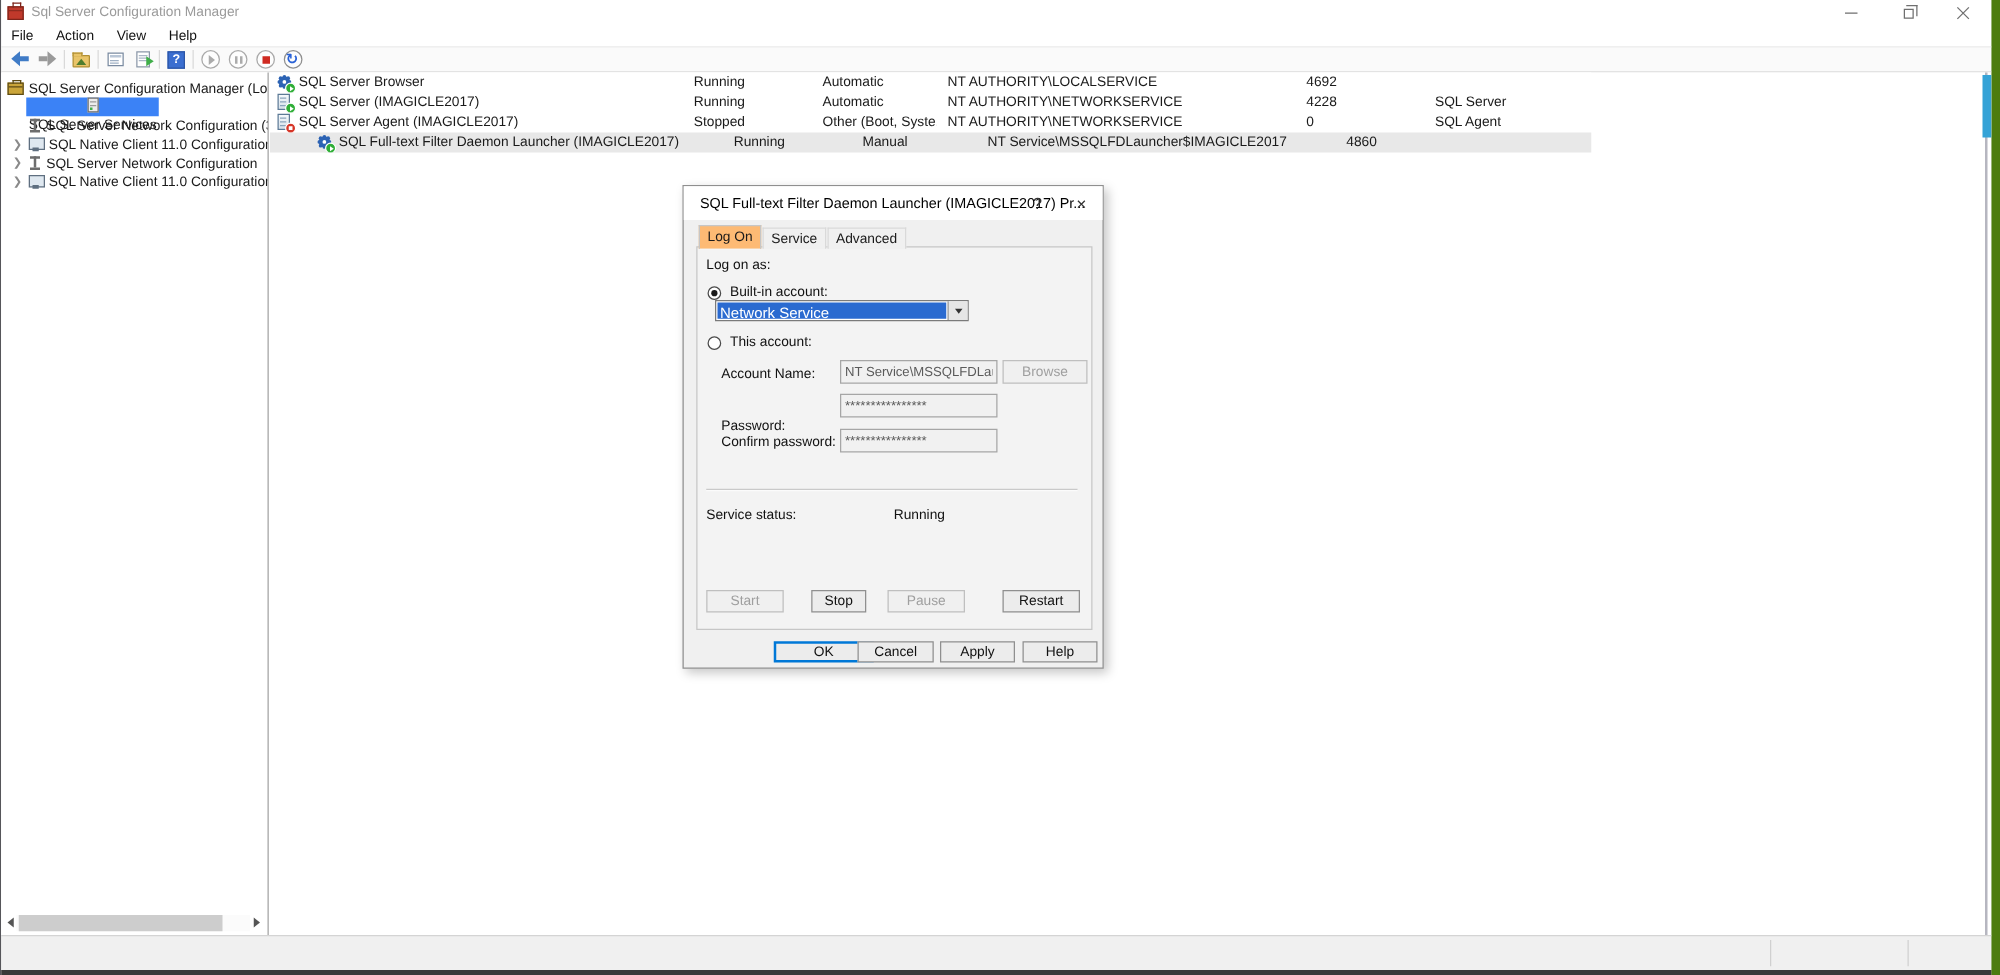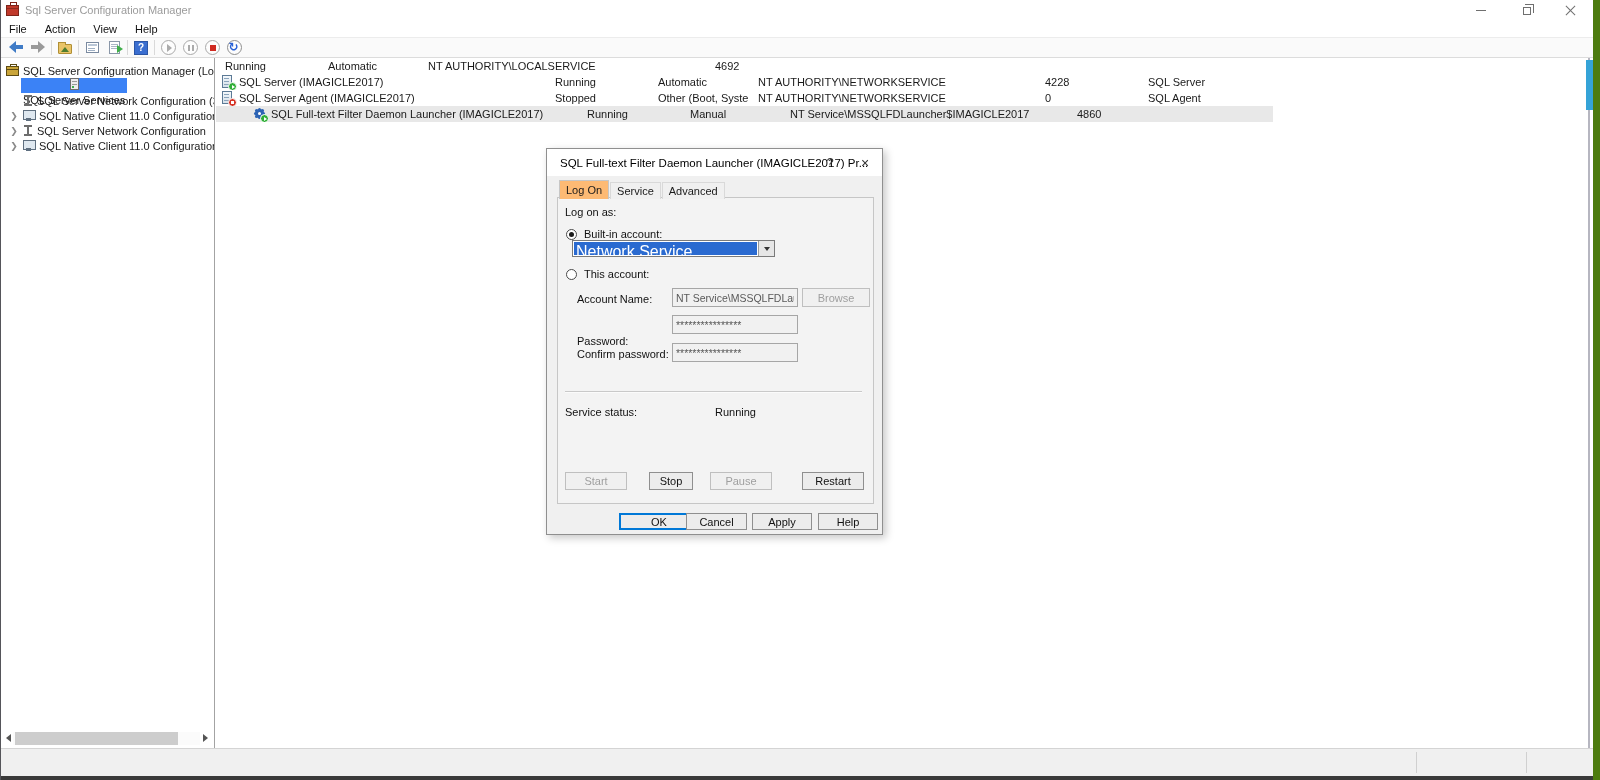--- a/index.html
+++ b/index.html
@@ -127,21 +127,21 @@
   .dlg-close { position:absolute; right:0; top:0; width:34px; height:27px; display:flex; align-items:center; justify-content:center; color:#333; font-size:14px; }
   .tabs { position:absolute; left:12px; top:31px; display:flex; align-items:flex-end; z-index:2; }
   .tab { height:17px; padding:0 6px; display:flex; align-items:center; background:#f0f0f0; border:1px solid #d9d9d9; border-bottom:none; margin-right:1px; color:#1a1a1a; }
   .tab.active { height:19px; background:#fdba74; border-color:#c6c6c6; position:relative; }
   .tab.active::after { content:""; position:absolute; left:0; right:0; bottom:-1px; height:1px; background:#f6f6f6; }
   .tab-box { position:absolute; left:10px; top:48px; width:317px; height:307px; border:1px solid #c6c6c6; background:#f3f3f3; }
   .dlg-label { position:absolute; color:#111; }
   .radio { position:absolute; width:11px; height:11px; border-radius:50%; border:1px solid #4a4a4a; background:#fff; }
   .radio.checked::before { content:""; position:absolute; left:2px; top:2px; width:5px; height:5px; border-radius:50%; background:#1a1a1a; }
   .combo { position:absolute; left:25px; top:91px; width:203px; height:17px; background:#fff; border:1px solid #7a7a7a; display:flex; }
-  .combo-sel { flex:1; background:#2a6ad0; color:#fff; margin:1px; padding:1px 2px 0 2px; font-size:16px; overflow:hidden; white-space:nowrap; }
+  .combo-sel { flex:1; background:#2a6ad0; color:#fff; margin:1px; padding:1px 2px 0 2px; font-size:12px; overflow:hidden; white-space:nowrap; }
   .combo-btn { width:16px; background:#e6e6e6; border-left:1px solid #9a9a9a; display:flex; align-items:center; justify-content:center; }
   .combo-btn::after { content:""; width:0; height:0; border-top:4px solid #333; border-left:3.5px solid transparent; border-right:3.5px solid transparent; }
   .dlg-input { position:absolute; height:19px; border:1px solid #a6a6a6; background:#f1f1f1; color:#5a5a5a; font-family:"Liberation Sans","DejaVu Sans",sans-serif; font-size:10.5px; padding:0 3px; }
   .btn { position:absolute; height:18px; background:#ececec; border:1px solid #8f8f8f; font-family:"Liberation Sans","DejaVu Sans",sans-serif; font-size:11px; color:#111; display:flex; align-items:center; justify-content:center; }
   .btn.disabled { border-color:#bfbfbf; color:#9f9f9f; background:#f0f0f0; }
   .btn.primary { border:2px solid #0078d7; }
   .divider { position:absolute; left:18px; width:297px; top:242px; height:1px; background:#c9c9c9; box-shadow:0 1px 0 #fbfbfb; }
 </style>
 </head>
 <body>
@@ -277,20 +277,28 @@
           </div>
         <div class="hs-arrow hs-right">
             <span></span>
           </div>
       </div>
     </div>
 
     <div class="list-pane">
 
       <div class="tbl-row">
+        <div class="cell c-name name-cell">
+          <span class="svc-ic">
+              <span class="gear-core"></span>
+              <span class="gear-hole"></span>
+              <span class="badge badge-run"></span>
+            </span>
+          <span>SQL Server Browser</span>
+        </div>
         <div class="cell c-state">Running</div>
         <div class="cell c-startmode">Automatic</div>
         <div class="cell c-logonas">NT AUTHORITY\LOCALSERVICE</div>
         <div class="cell c-procid">4692</div>
         <div class="cell c-svctype"></div>
       </div>
 
       <div class="tbl-row">
         <div class="cell c-name name-cell">
           <span class="svc-ic">

